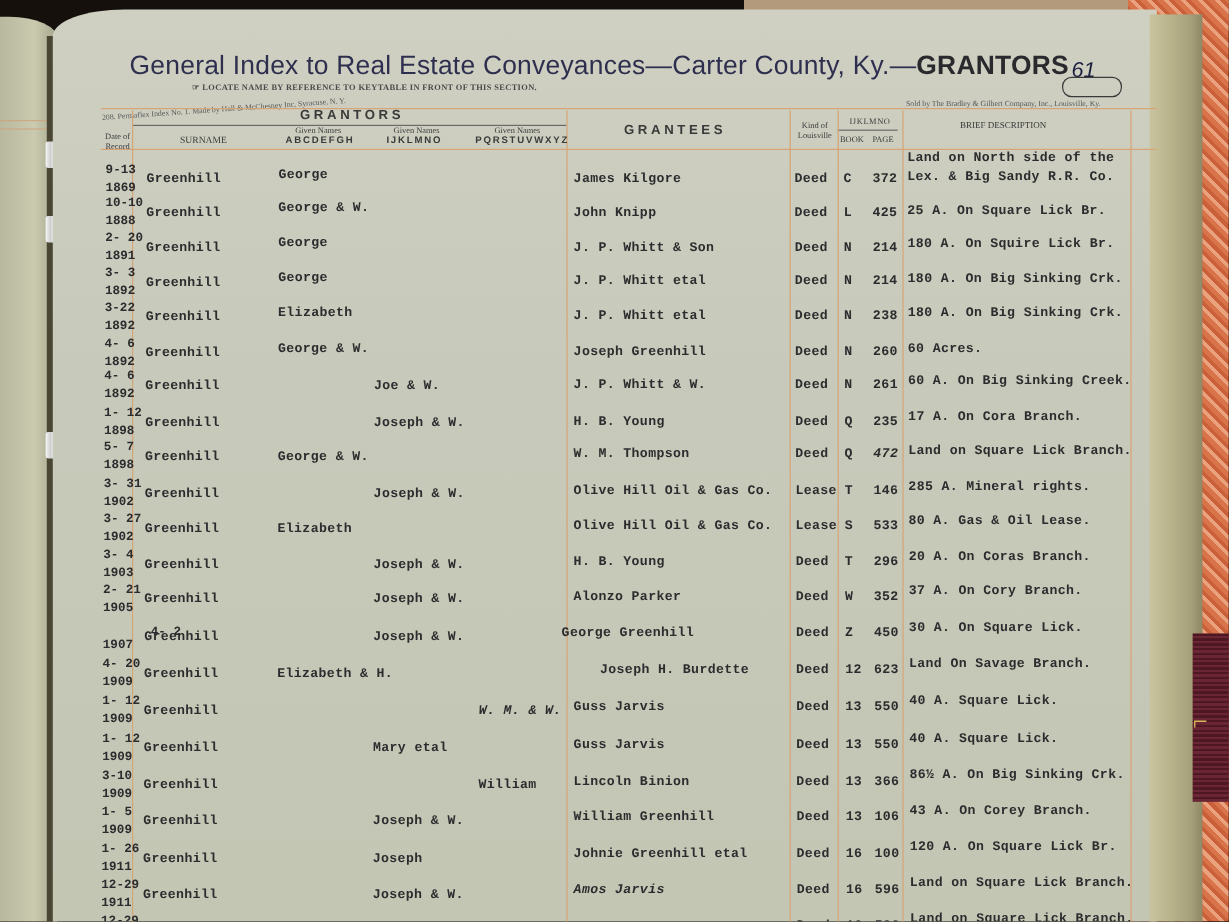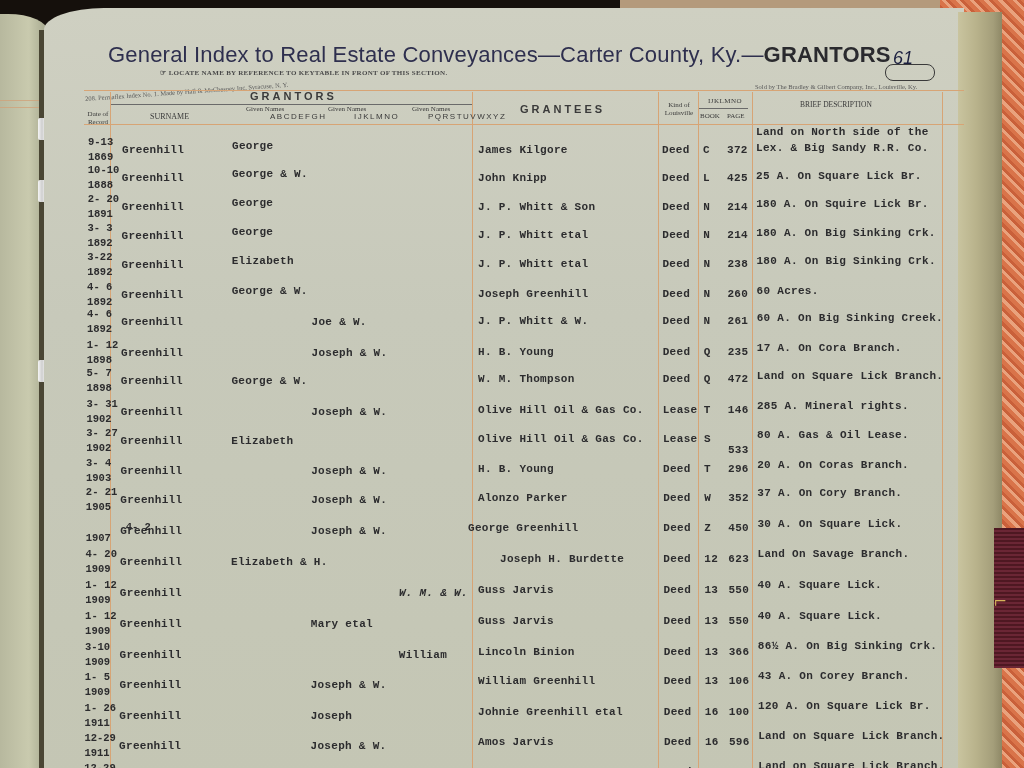--- a/index.html
+++ b/index.html
@@ -39,21 +39,21 @@
   .small-print { position:absolute; font-family:"Liberation Serif",serif; font-size:6.5px; color:#595959; white-space:nowrap; }
   .form-no { left:85px; top:95px; transform:rotate(-4deg); transform-origin:left; }
   .sold-by { left:755px; top:83px; }
 
   
   .vline { position:absolute; width:1px; background:#d7a475; }
   .hline { position:absolute; height:1px; background:#d7a475; }
   .hdr { position:absolute; font-family:"Liberation Sans",sans-serif; color:#3a3a3a; white-space:nowrap; text-align:center; }
   .hdr-big { font-size:11px; font-weight:700; letter-spacing:3px; }
   .hdr-small { font-family:"Liberation Serif",serif; font-size:7px; line-height:8px; }
-  .hdr-letters { font-size:8px; font-weight:400; letter-spacing:1.5px;margin-left:32px; }
+  .hdr-letters { font-size:8px; font-weight:700; letter-spacing:1.5px; }
 
   
   .cell { position:absolute; font-size:11px; color:#2c2c2e; white-space:nowrap; font-weight:700; letter-spacing:.3px; }
   .date { position:absolute; font-size:10.5px; color:#2c2c2e; font-weight:700; line-height:13px; white-space:pre; }
 </style>
 </head>
 <body>
 
 <div class="top-dark"></div>
 <div class="top-beige"></div>
@@ -200,21 +200,21 @@
       <div class="cell" style="left: 756.756px; top: 342.2px;">17 A. On Cora  Branch.</div>
     </div>
     <div>
       <div class="date" style="left: 86.56px; top: 367px;">5- 7</div>
       <div class="date" style="left: 86.56px; top: 382px;">1898</div>
       <div class="cell" style="left: 120.848px; top: 375px;">Greenhill</div>
       <div class="cell" style="left: 231.424px; top: 375px;">George &amp; W.</div>
       <div class="cell" style="left: 478px; top: 373.4px;">W. M. Thompson</div>
       <div class="cell" style="left: 662.768px; top: 373.4px;">Deed</div>
       <div class="cell" style="left: 703.768px; top: 373.4px;">Q</div>
-      <div class="cell" style="left: 727.768px; top: 373.4px;">472</div>
+      <div class="cell" style="left: 727.768px; top: 373.4px; font-style: italic;">472</div>
       <div class="cell" style="left: 756.864px; top: 369.8px;">Land on Square Lick Branch.</div>
     </div>
     <div>
       <div class="date" style="left: 86.38px; top: 398px;">3- 31</div>
       <div class="date" style="left: 86.38px; top: 413px;">1902</div>
       <div class="cell" style="left: 120.704px; top: 406px;">Greenhill</div>
       <div class="cell" style="left: 311.352px; top: 406px;">Joseph &amp; W.</div>
       <div class="cell" style="left: 478px; top: 404.2px;">Olive  Hill Oil &amp; Gas Co.</div>
       <div class="cell" style="left: 662.864px; top: 404.2px;">Lease</div>
       <div class="cell" style="left: 703.864px; top: 404.2px;">T</div>
@@ -222,21 +222,21 @@
       <div class="cell" style="left: 756.972px; top: 400.4px;">285 A. Mineral rights.</div>
     </div>
     <div>
       <div class="date" style="left: 86.2px; top: 427px;">3- 27</div>
       <div class="date" style="left: 86.2px; top: 442px;">1902</div>
       <div class="cell" style="left: 120.56px; top: 435px;">Greenhill</div>
       <div class="cell" style="left: 231.28px; top: 435px;">Elizabeth</div>
       <div class="cell" style="left: 478px; top: 433px;">Olive  Hill Oil &amp; Gas Co.</div>
       <div class="cell" style="left: 662.96px; top: 433px;">Lease</div>
       <div class="cell" style="left: 703.96px; top: 433px;">S</div>
-      <div class="cell" style="left: 727.96px; top: 433px; margin-top: 11px;">533</div>
+      <div class="cell" style="left: 727.96px; top: 433px;">533</div>
       <div class="cell" style="left: 757.08px; top: 429px;">80 A. Gas &amp; Oil Lease.</div>
     </div>
     <div>
       <div class="date" style="left: 86.02px; top: 457px;">3- 4</div>
       <div class="date" style="left: 86.02px; top: 472px;">1903</div>
       <div class="cell" style="left: 120.416px; top: 465px;">Greenhill</div>
       <div class="cell" style="left: 311.208px; top: 465px;">Joseph &amp; W.</div>
       <div class="cell" style="left: 478px; top: 462.8px;">H. B. Young</div>
       <div class="cell" style="left: 663.056px; top: 462.8px;">Deed</div>
       <div class="cell" style="left: 704.056px; top: 462.8px;">T</div>
@@ -329,21 +329,21 @@
       <div class="cell" style="left: 663.824px; top: 706.2px;">Deed</div>
       <div class="cell" style="left: 704.824px; top: 706.2px;">16</div>
       <div class="cell" style="left: 728.824px; top: 706.2px;">100</div>
       <div class="cell" style="left: 758.052px; top: 700.4px;">120 A. On Square Lick Br.</div>
     </div>
     <div>
       <div class="date" style="left: 84.4px; top: 732px;">12-29</div>
       <div class="date" style="left: 84.4px; top: 747px;">1911</div>
       <div class="cell" style="left: 119.12px; top: 740px;">Greenhill</div>
       <div class="cell" style="left: 310.56px; top: 740px;">Joseph &amp; W.</div>
-      <div class="cell" style="left: 478px; top: 736px;">Amos  Jarvis</div>
+      <div class="cell" style="left: 478px; top: 736px; font-style: italic;">Amos  Jarvis</div>
       <div class="cell" style="left: 663.92px; top: 736px;">Deed</div>
       <div class="cell" style="left: 704.92px; top: 736px;">16</div>
       <div class="cell" style="left: 728.92px; top: 736px;">596</div>
       <div class="cell" style="left: 758.16px; top: 730px;">Land on Square Lick Branch.</div>
     </div>
     <div>
       <div class="date" style="left: 84.22px; top: 762px;">12-29</div>
       <div class="date" style="left: 84.22px; top: 777px;"></div>
       <div class="cell" style="left: 118.976px; top: 770px;"></div>
       <div class="cell" style="left: 310.488px; top: 770px;"></div>

